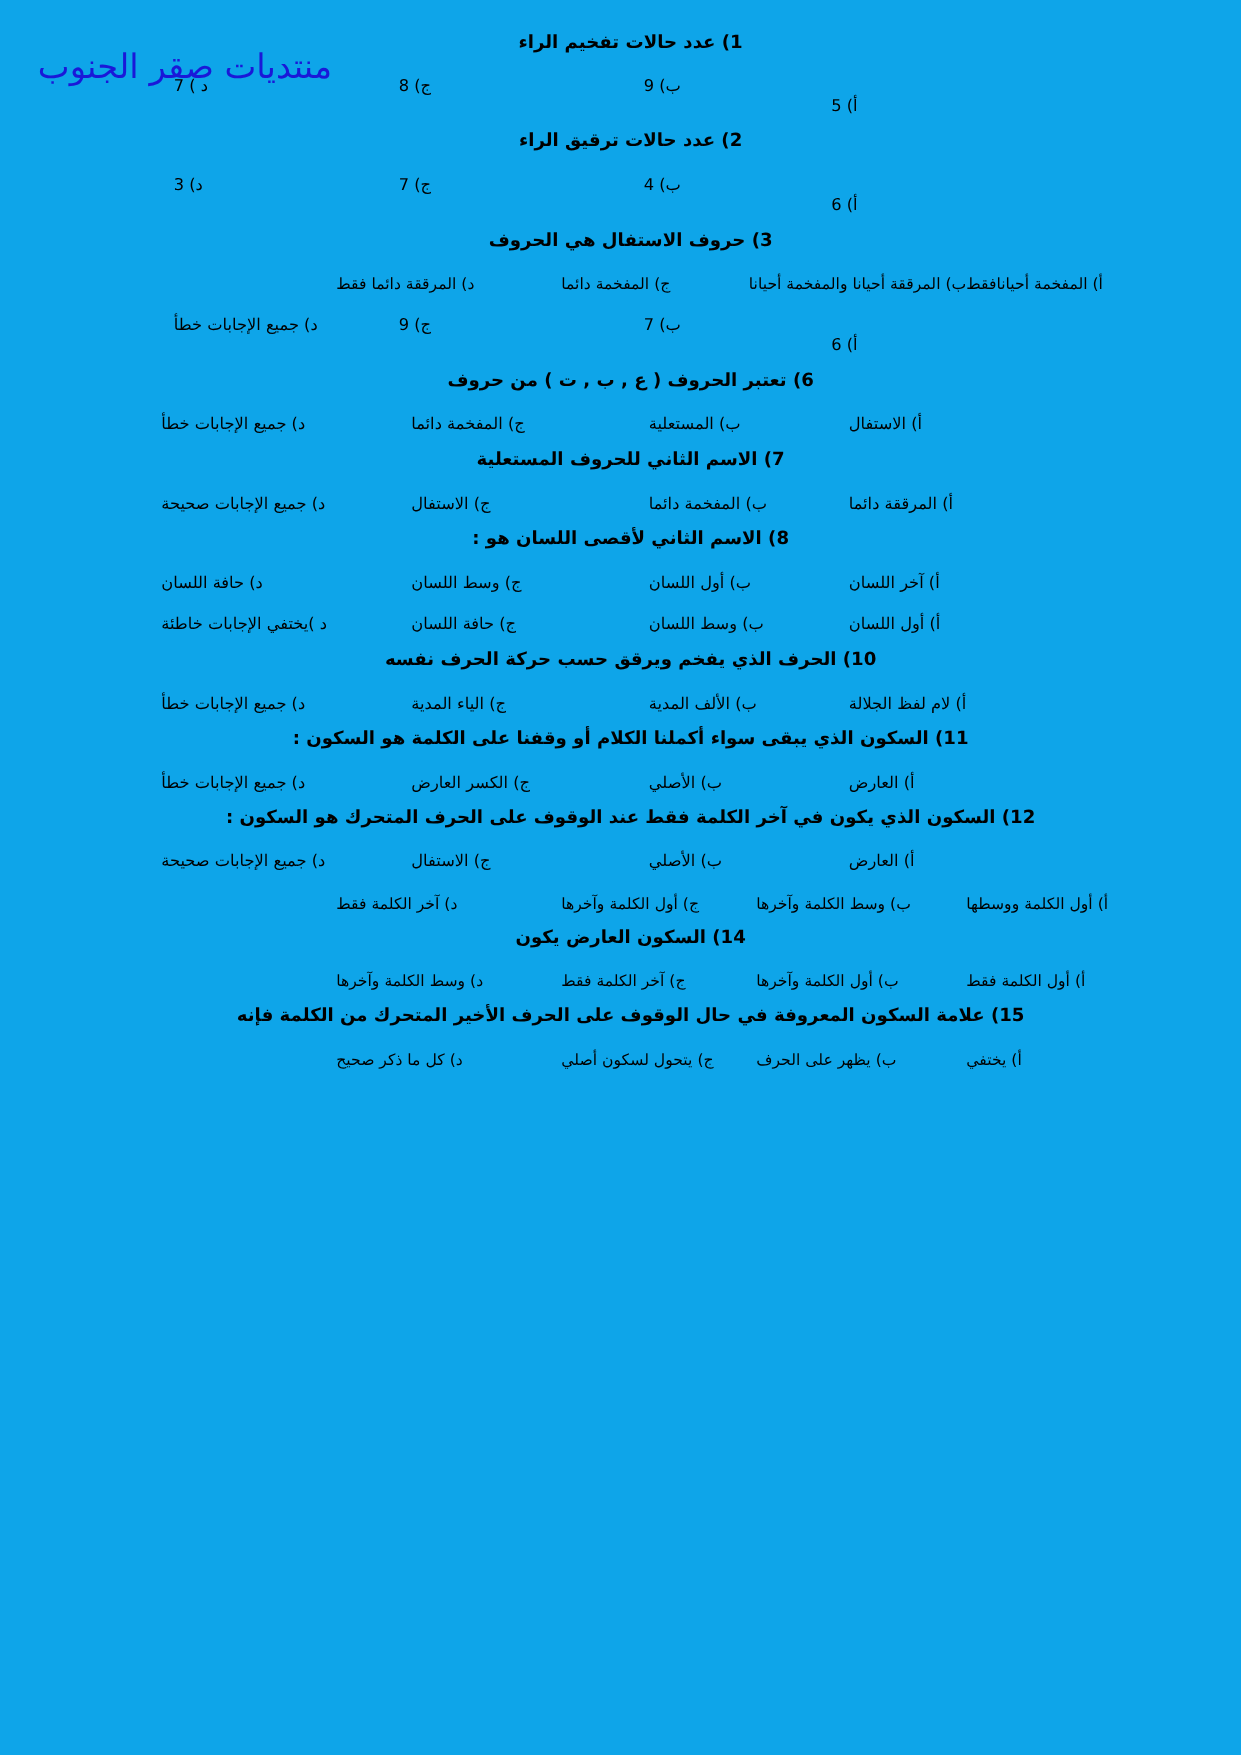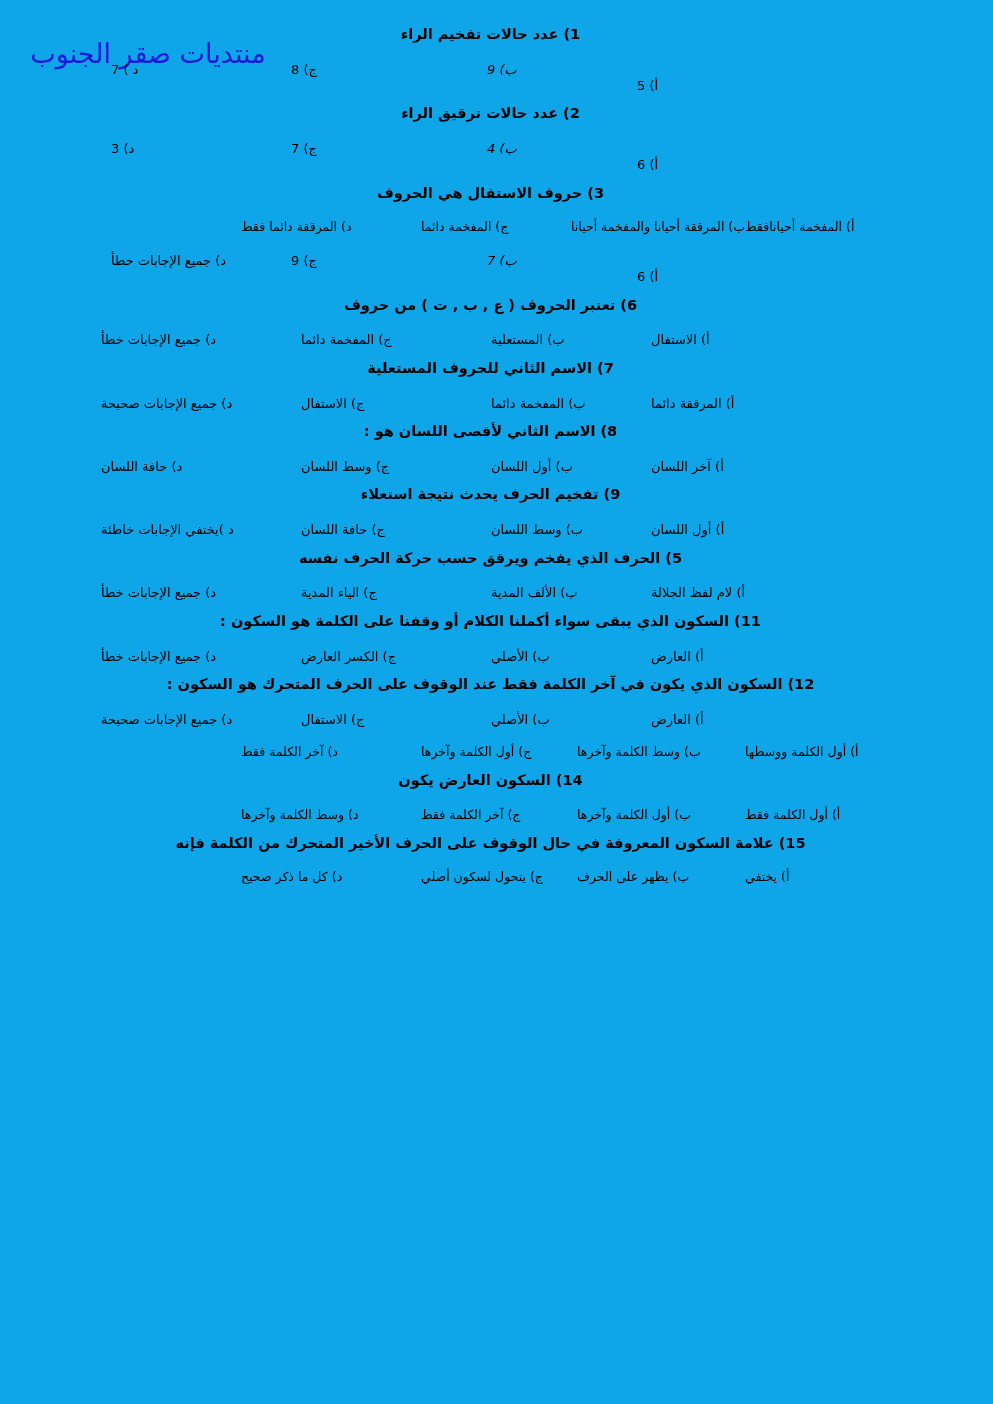--- a/index.html
+++ b/index.html
@@ -41,21 +41,21 @@
     white-space: nowrap;
     line-height: 1.15;
     font-family: "DejaVu Sans", "Liberation Sans", sans-serif;
   }
 
   .content {
     position: absolute;
     top: 24px;
     right: 0;
     left: 0;
-    padding-right: 52px;
+    padding-right: 24px;
     padding-left: 40px;
     direction: rtl;
   }
 
   .qblock {
     margin: 0 0 8px 0;
     direction: rtl;
   }
 
   .qtext {
@@ -88,21 +88,21 @@
   }
 
   
   .opt-a { width: 150px; margin-right: 140px; }
   .opt-b { width: 160px; }
   .opt-c { width: 190px; }
   .opt-d { width: 200px; }
 
   
   .options.numeric .opt-a { width: 152px; margin-right: 152px; margin-top: 16px; }
-  .options.numeric .opt-b { width: 150px; font-style: italic; }
+  .options.numeric .opt-b { width: 150px; }
   .options.numeric .opt-c { width: 196px; }
   .options.numeric .opt-d { width: 180px; }
 
   
   .options.tight { font-size: 12.5px; }
   .options.tight .opt-a { width: 136px; margin-right: 60px; }
   .options.tight .opt-b { width: 168px; }
   .options.tight .opt-c { width: 156px; }
   .options.tight .opt-d { width: 180px; }
 </style>
@@ -171,30 +171,29 @@
       <div class="qblock">
         <div class="qtext">8) الاسم الثاني لأقصى اللسان هو :</div>
         <div class="options">
           <div class="opt opt-a">أ) آخر اللسان</div>
           <div class="opt opt-b">ب) أول اللسان</div>
           <div class="opt opt-c">ج) وسط اللسان</div>
           <div class="opt opt-d">د) حافة اللسان</div>
         </div>
       </div>
       <div class="qblock">
-        <div class="qtext">9) تفخيم الحرف يحدث نتيجة استعلاء</div>
         <div class="options">
           <div class="opt opt-a">أ) أول اللسان</div>
           <div class="opt opt-b">ب) وسط اللسان</div>
           <div class="opt opt-c">ج)  حافة اللسان</div>
           <div class="opt opt-d">د )يختفي الإجابات خاطئة</div>
         </div>
       </div>
       <div class="qblock">
-        <div class="qtext">5) الحرف الذي يفخم ويرقق حسب حركة الحرف نفسه</div>
+        <div class="qtext">10) الحرف الذي يفخم ويرقق حسب حركة الحرف نفسه</div>
         <div class="options">
           <div class="opt opt-a">أ) لام لفظ الجلالة</div>
           <div class="opt opt-b">ب) الألف المدية</div>
           <div class="opt opt-c">ج) الياء المدية</div>
           <div class="opt opt-d">د) جميع الإجابات خطأ</div>
         </div>
       </div>
       <div class="qblock">
         <div class="qtext">11) السكون الذي يبقى سواء أكملنا الكلام أو وقفنا على الكلمة هو السكون :</div>
         <div class="options">

